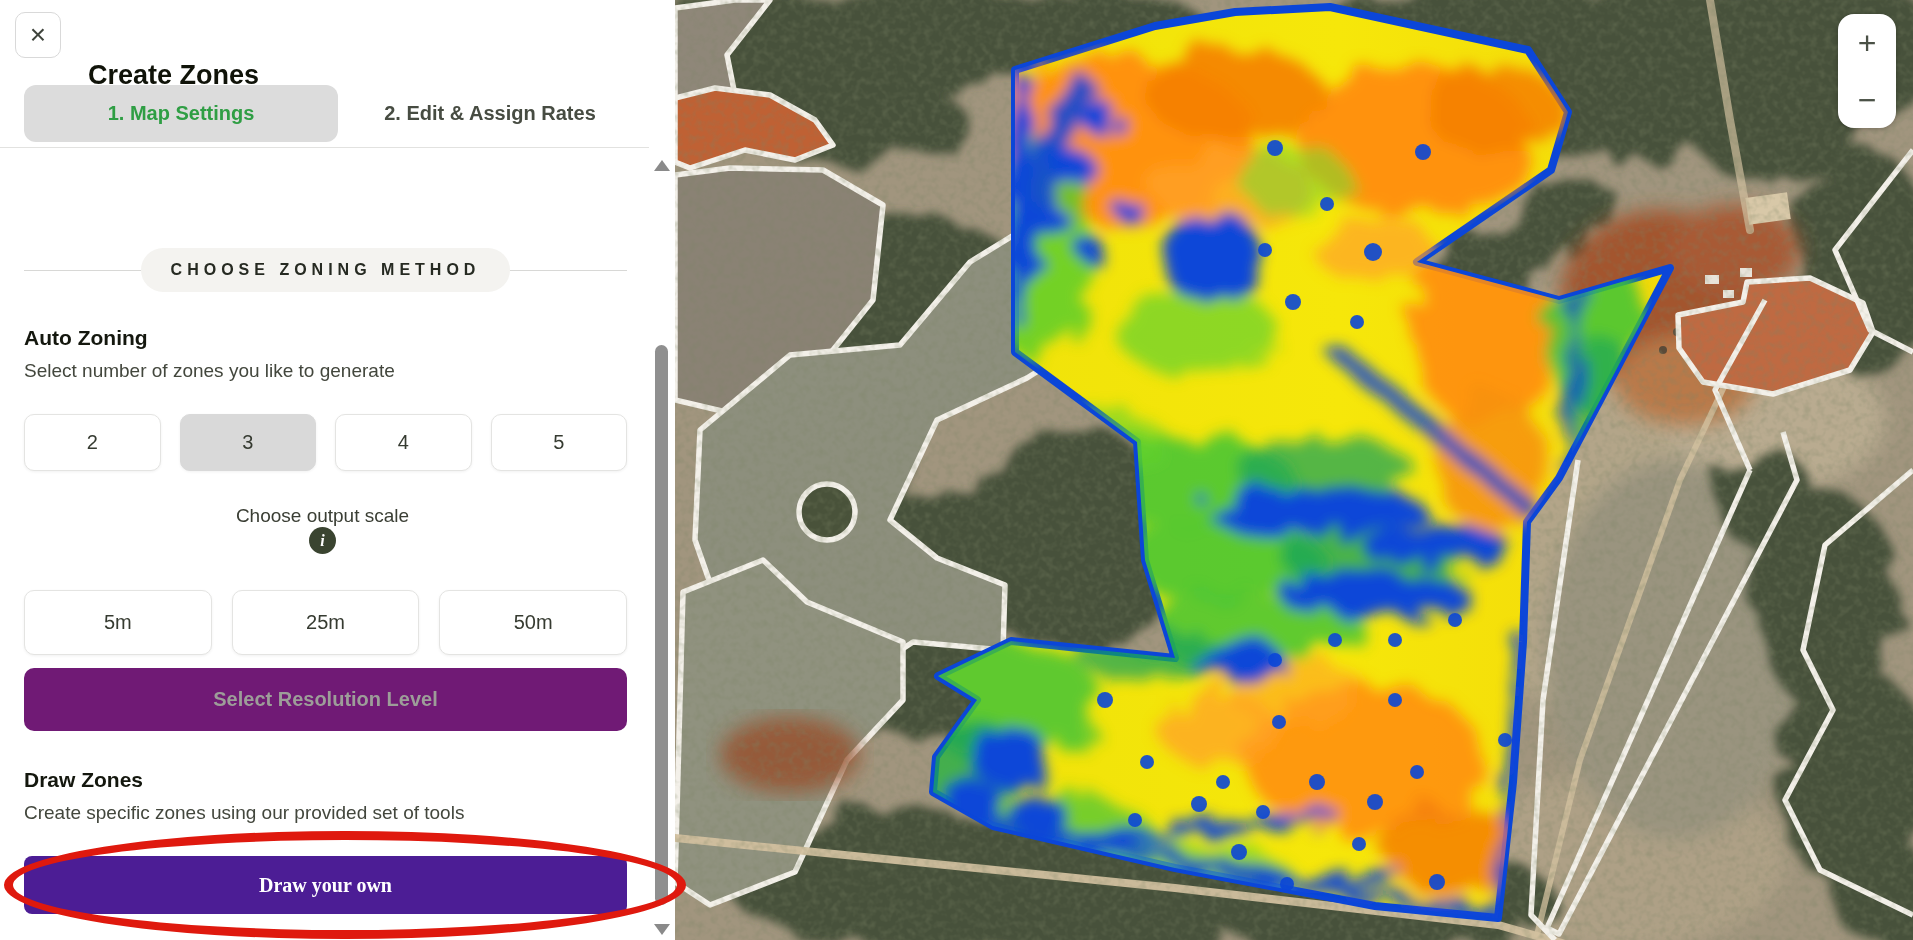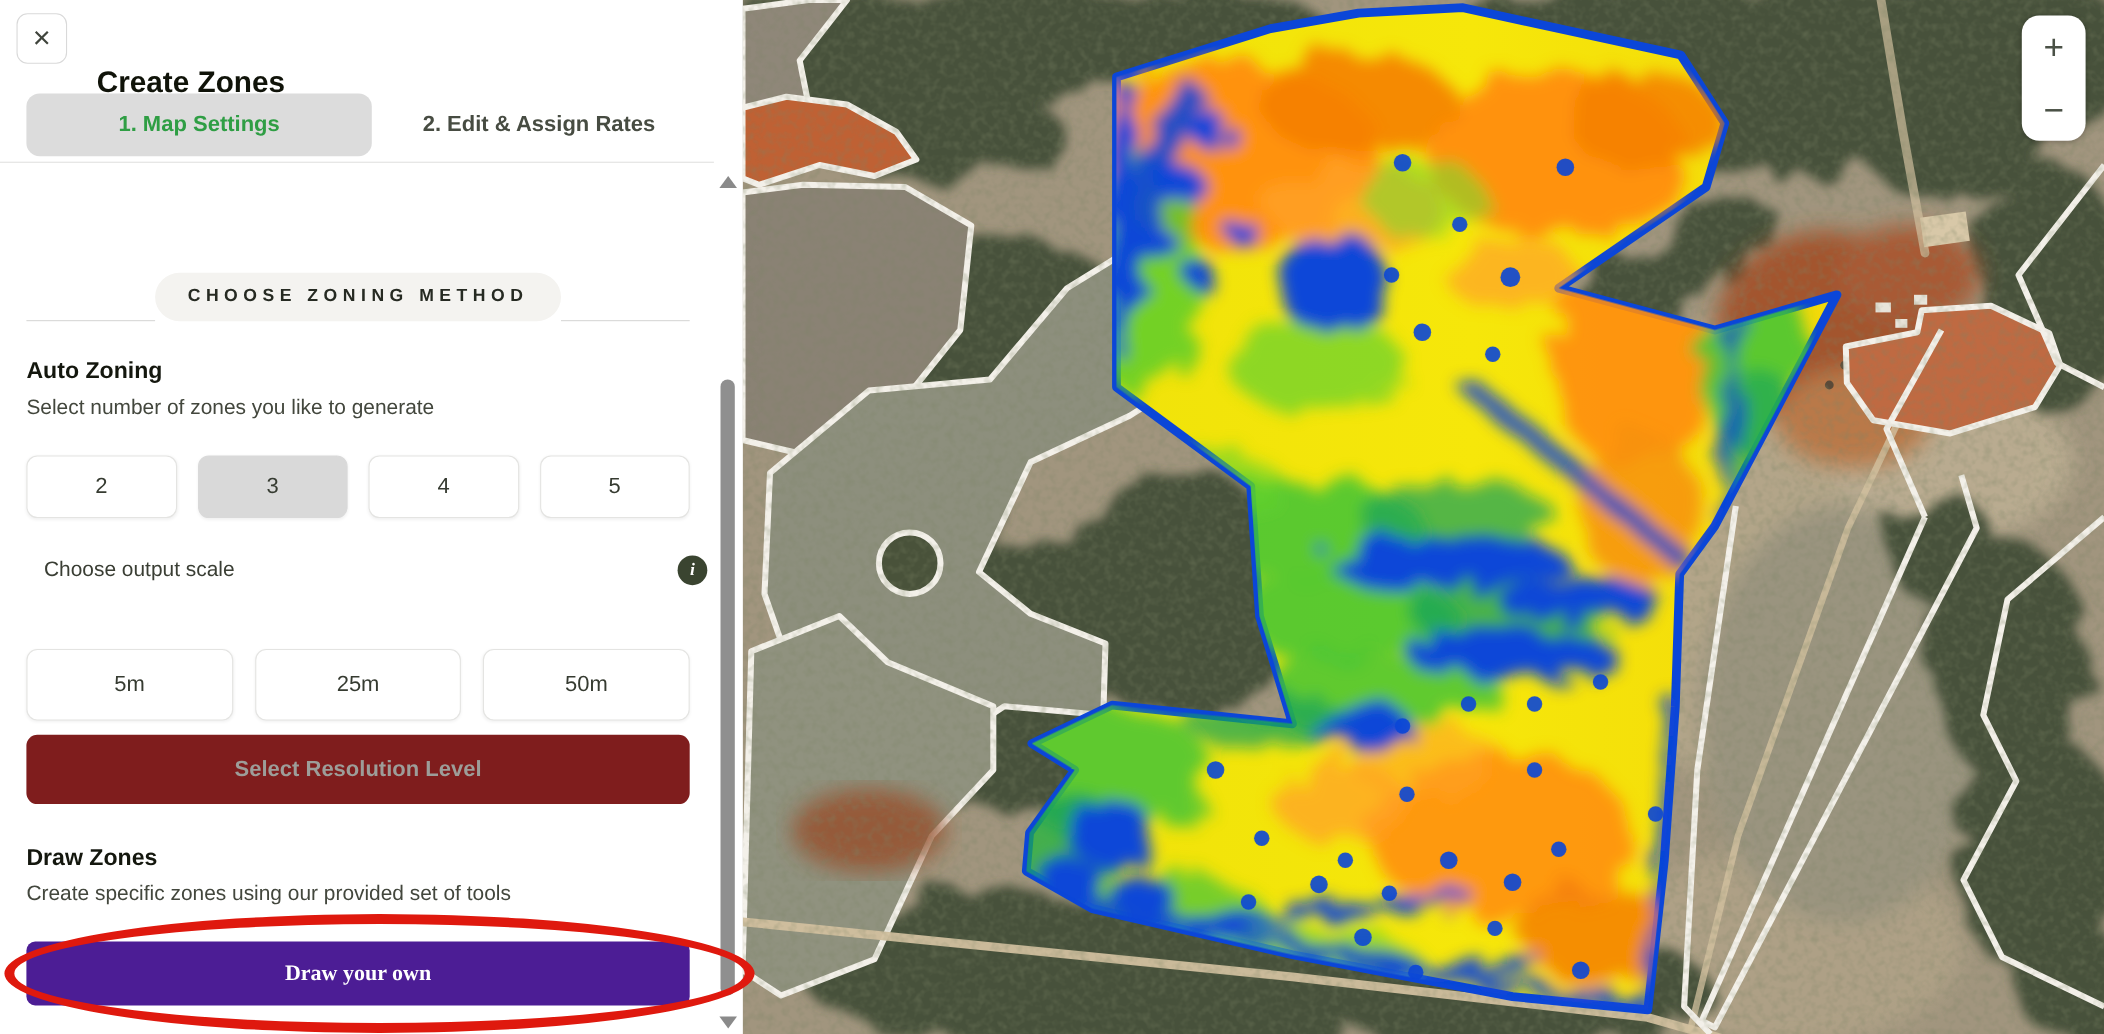--- a/index.html
+++ b/index.html
@@ -22,43 +22,43 @@
           font-size:20px; font-weight:bold; color:#474c42; cursor:pointer; }
 
   .divider { position:absolute; left:0; top:147px; width:675px; height:1px; background:#e2e2e0; }
 
   .date-select { position:absolute; left:24px; top:147px; width:603px; height:57px;
                  border:1px solid #d5d5d3; border-top:none; border-radius:0 0 10px 10px;
                  background:#fff; display:flex; align-items:center; cursor:pointer; }
   .date-select .val { font-size:20px; color:#24281f; margin-left:18px; flex:1; }
   .date-select .icons { display:flex; align-items:center; gap:16px; margin-right:20px; }
 
-  .method-row { position:absolute; left:24px; top:248px; width:603px; display:flex; align-items:flex-end; }
+  .method-row { position:absolute; left:24px; top:248px; width:603px; display:flex; align-items:center; }
   .method-row .line { flex:1; height:1px; background:#d8d8d6; }
   .method-pill { background:#f4f3f0; border-radius:26px; padding:13px 30px; font-size:16px;
                  font-weight:bold; letter-spacing:5px; color:#262a22; white-space:nowrap; }
 
   .sec-title { position:absolute; left:24px; font-size:21px; font-weight:bold; color:#14170e; }
   .sec-sub   { position:absolute; left:24px; font-size:19px; color:#43473d; }
 
   .opt-row { position:absolute; left:24px; width:603px; display:flex; gap:19px; }
   .opt-btn { flex:1; background:#fff; border:1px solid #e4e4e2; border-radius:10px;
              box-shadow:0 1px 3px rgba(0,0,0,.06); display:flex; align-items:center; justify-content:center;
              font-size:20px; color:#363b31; cursor:pointer; }
   .opt-btn.selected { background:#d9d9d9; border-color:#d9d9d9; }
   .zones-row { top:414px; height:57px; }
   .scale-row { top:590px; height:65px;gap:20px; }
 
-  .output-row { position:absolute; left:40px; top:505px; width:603px; display:flex; align-items:center; }
+  .output-row { position:absolute; left:21px; top:505px; width:603px; display:flex; align-items:center;flex-direction:column; }
   .output-row .lbl { font-size:19px; color:#3a3e34; flex:1; }
   .info-icon { width:27px; height:27px; border-radius:50%; background:#3a4430; color:#fff;
                font-family:"Liberation Serif", serif; font-style:italic; font-weight:bold; font-size:16px;
                display:flex; align-items:center; justify-content:center; cursor:pointer; }
 
-  .resolution-btn { position:absolute; left:24px; top:668px; width:603px; height:63px; background:#7f1d1d;
+  .resolution-btn { position:absolute; left:24px; top:668px; width:603px; height:63px; background:#701a75;
                     border:none; border-radius:10px; font-size:20px; font-weight:bold; color:#9d9d99;
                     font-family:"Liberation Sans", sans-serif; }
   .draw-btn { position:absolute; left:24px; top:856px; width:603px; height:58px; background:#4c1d95;
               border:none; border-radius:8px; font-size:20px; font-weight:bold; color:#fff;
               font-family:Liberation Serif, serif; cursor:pointer; }
 
   
   .sb { position:absolute; left:649px; top:0; width:26px; height:940px; background:#fff; z-index:6; }
   .sb .tri-up { position:absolute; left:5px; top:160px; width:0; height:0;
                 border-left:8px solid transparent; border-right:8px solid transparent;

